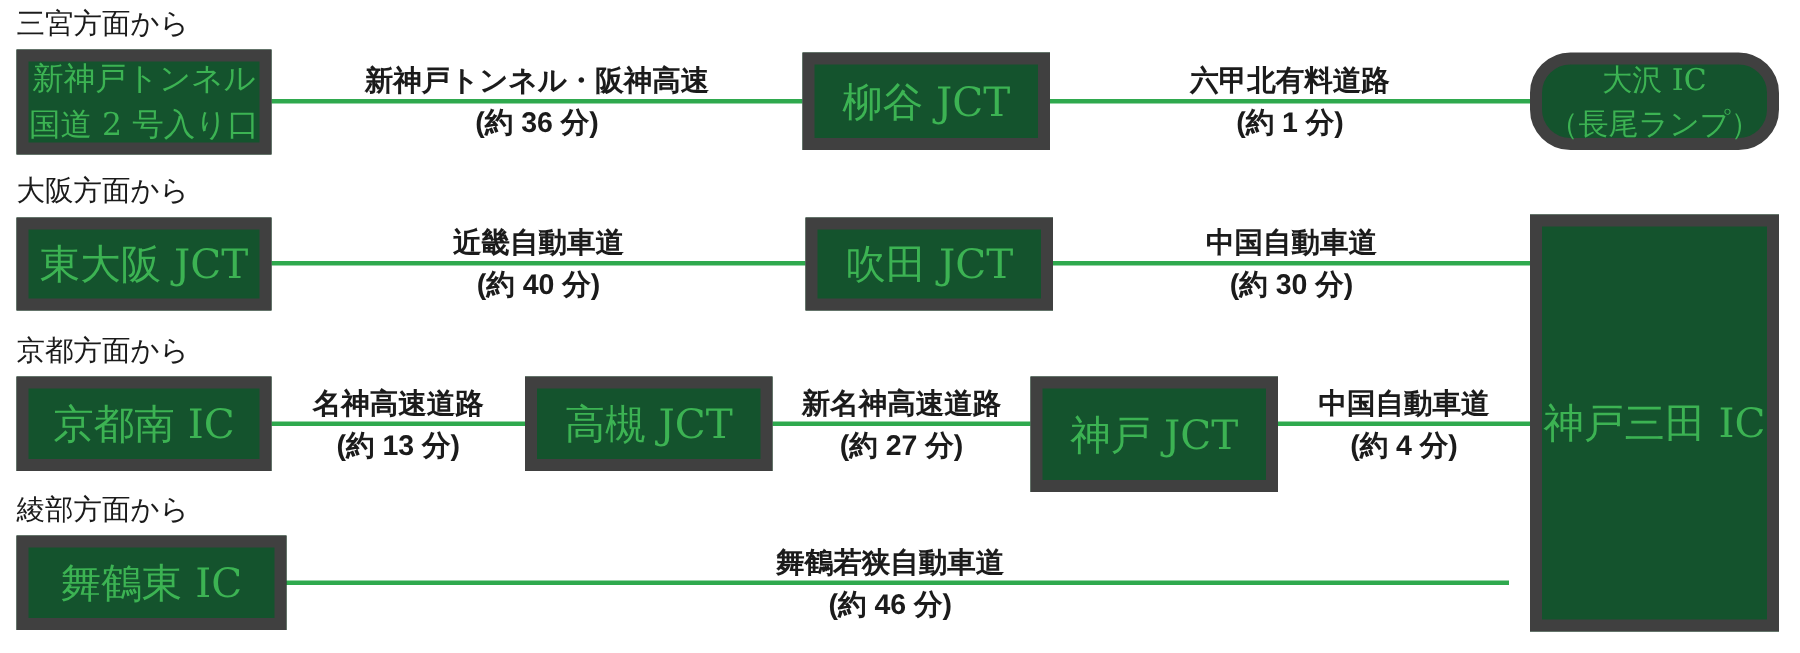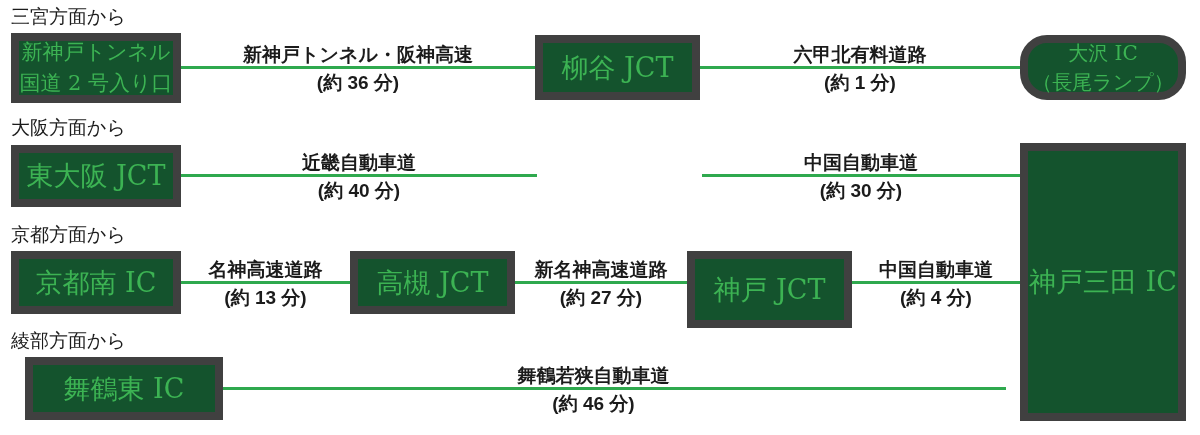--- a/index.html
+++ b/index.html
@@ -10,20 +10,21 @@
     font-family:"Liberation Sans","DejaVu Sans",sans-serif;
     color:#1b1b1b;
     overflow:hidden;
   }
   .origin-label{
     position:absolute;
     font-size:19px;
     line-height:24px;
     color:#1b1b1b;
     white-space:nowrap;
+    font-family:Liberation Mono, monospace;
   }
   .node{
     position:absolute;
     box-sizing:border-box;
     background:#14532d;
     border:8px solid #404040;
     color:#3cb353;
     display:flex;
     flex-direction:column;
     align-items:center;
@@ -92,20 +93,23 @@
   <div class="node single" style="left:11px;top:145px;width:170px;height:62px">
     <span>東大阪 JCT</span>
   </div>
 
   <div class="connector" style="left:181px;top:151px;width:356px">
     <div class="road">近畿自動車道</div>
     <div class="rule"></div>
     <div class="time">(約 40 分)</div>
   </div>
 
+  <div class="node single" style="left:537px;top:145px;width:165px;height:62px">
+    <span>吹田 JCT</span>
+  </div>
 
   <div class="connector" style="left:702px;top:151px;width:318px">
     <div class="road">中国自動車道</div>
     <div class="rule"></div>
     <div class="time">(約 30 分)</div>
   </div>
 
   <div class="origin-label" style="left:11px;top:223px">京都方面から</div>
 
   <div class="node single" style="left:11px;top:251px;width:170px;height:63px">
@@ -133,21 +137,21 @@
   </div>
 
   <div class="connector" style="left:852px;top:258px;width:168px">
     <div class="road">中国自動車道</div>
     <div class="rule"></div>
     <div class="time">(約 4 分)</div>
   </div>
 
   <div class="origin-label" style="left:11px;top:329px">綾部方面から</div>
 
-  <div class="node single" style="left:25px;top:357px;width:198px;height:63px">
+  <div class="node single" style="left:11px;top:357px;width:180px;height:63px">
     <span>舞鶴東 IC</span>
   </div>
 
   <div class="connector" style="left:181px;top:364px;width:825px">
     <div class="road">舞鶴若狭自動車道</div>
     <div class="rule"></div>
     <div class="time">(約 46 分)</div>
   </div>
 
   <div class="node dest" style="left:1020px;top:143px;width:166px;height:278px">

